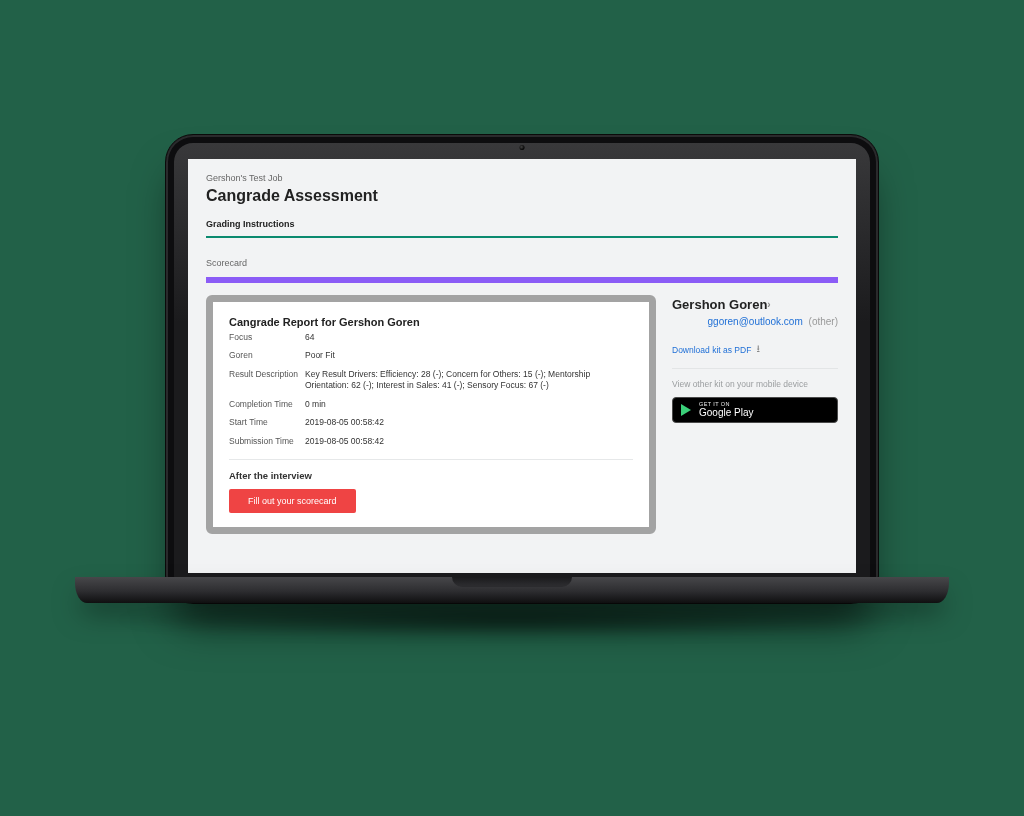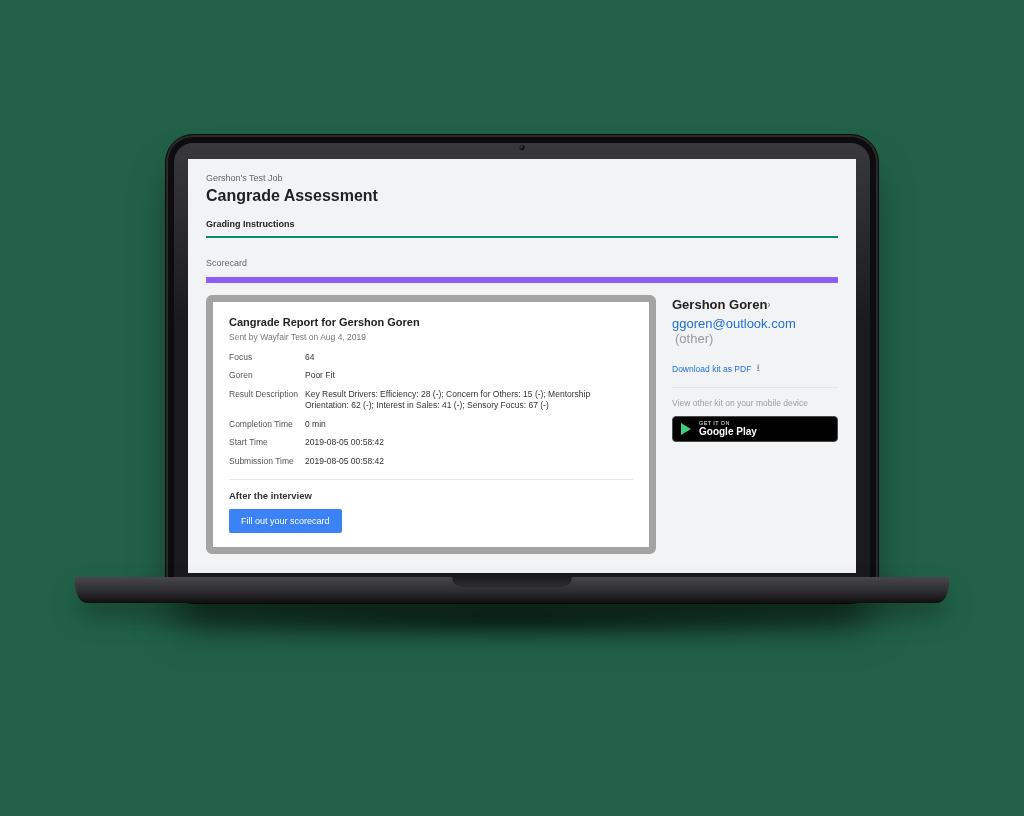--- a/index.html
+++ b/index.html
@@ -154,25 +154,25 @@
     margin: 12px 0 10px 0;
   }
   .after-title {
     font-size: 9.5px;
     font-weight: 600;
     color: #333;
     margin-bottom: 8px;
   }
   .primary-btn {
     display: inline-block;
-    background: #3b82f6;
+    background: #ef4444;
     color: #fff;
     font-size: 9px;
     font-weight: 500;
-    padding: 7px 12px;
+    padding: 7px 19px;
     border-radius: 2px;
     border: none;
     cursor: pointer;
   }
 
   .side {
     width: 166px;
     flex-shrink: 0;
     padding-top: 2px;
   }
@@ -184,22 +184,23 @@
     display: flex;
     align-items: center;
     gap: 0;
     cursor: pointer;
   }
   .side-name .chev {
     font-size: 10px;
     color: #888;
   }
   .email-row {
-    font-size: 13px;
+    font-size: 10px;
     margin-bottom: 14px;
+    text-align: right;
   }
   .email-row a { color: #1f6fd6; text-decoration: none; cursor: pointer; }
   .email-row .tag { color: #999; margin-left: 3px; }
   .dl-link {
     font-size: 8.5px;
     color: #1f6fd6;
     cursor: pointer;
     display: flex;
     align-items: center;
     gap: 5px;
@@ -225,21 +226,21 @@
     height: 26px;
     margin-bottom: 6px;
     display: flex;
     align-items: center;
     padding: 0 8px;
     gap: 8px;
     cursor: pointer;
   }
   .store-badge .txt { display: flex; flex-direction: column; line-height: 1; }
   .store-badge .small { font-size: 5.5px; letter-spacing: 0.4px; color: #eaeaea; }
-  .store-badge .big { font-size: 10px; font-weight: 700; color: #fff; }
+  .store-badge .big { font-size: 10px; font-weight: 400; color: #fff; }
   .gp-tri {
     width: 0; height: 0;
     border-left: 10px solid #3bd07a;
     border-top: 6px solid transparent;
     border-bottom: 6px solid transparent;
     filter: hue-rotate(0deg);
     position: relative;
   }
   .gp-tri::after {
     content: "";
@@ -275,21 +276,20 @@
 
         <div class="tabs">
           <div class="tab active">Grading Instructions</div>
           <div class="tab">Scorecard</div>
         </div>
 
         <div class="content-row">
 
           <div class="card">
             <h3>Cangrade Report for Gershon Goren</h3>
-            <div class="sent-by">Sent by Wayfair Test on Aug 4, 2019</div>
 
             <div class="kv">
               <div class="k">Focus</div>
               <div class="v">64</div>
             </div>
             <div class="kv">
               <div class="k">Goren</div>
               <div class="v">Poor Fit</div>
             </div>
             <div class="kv">

